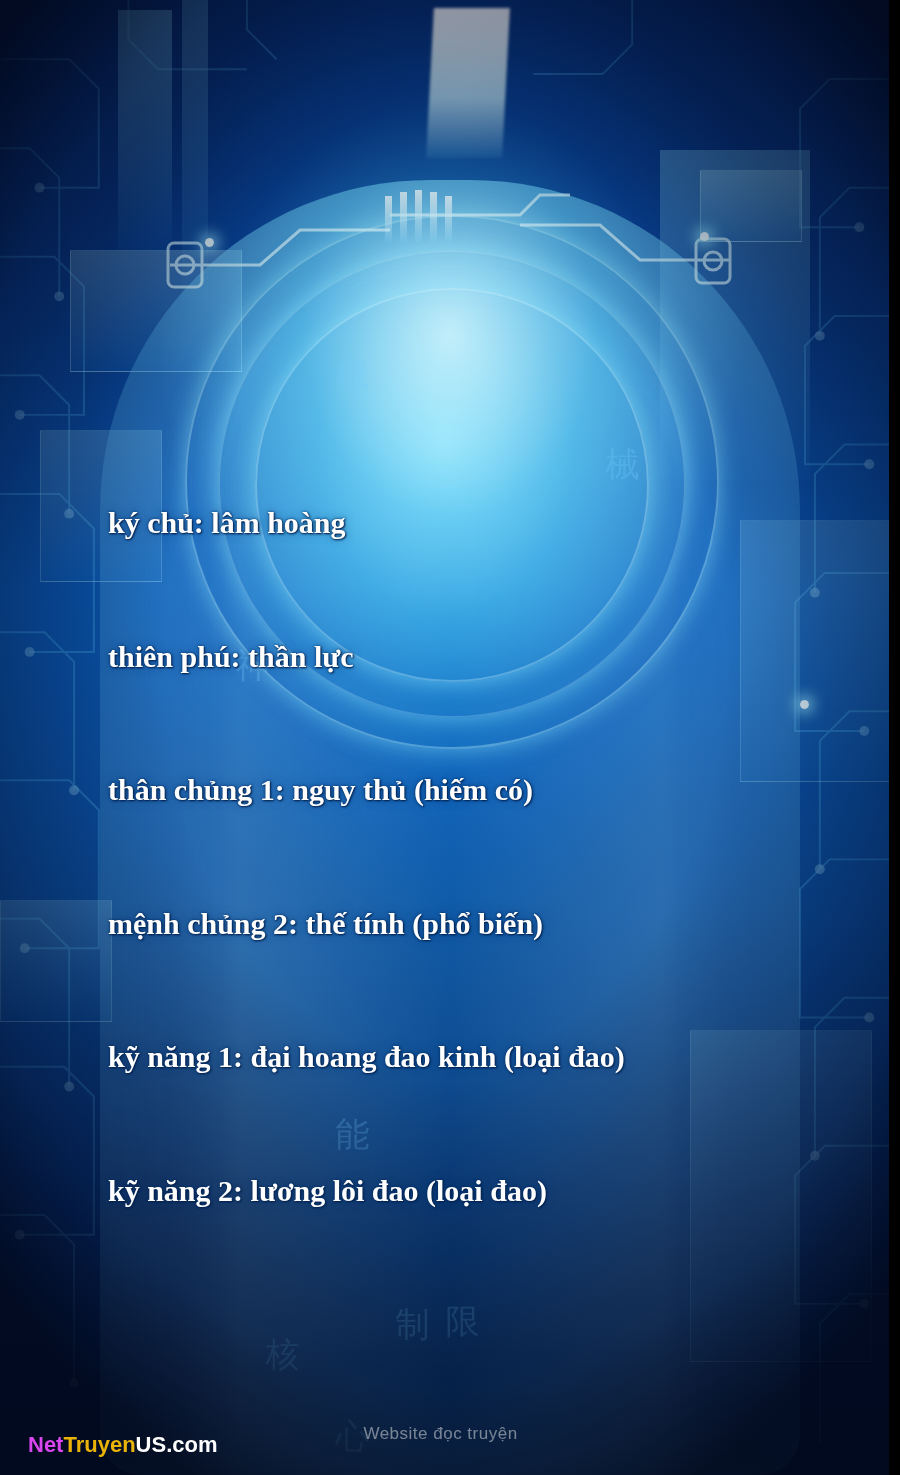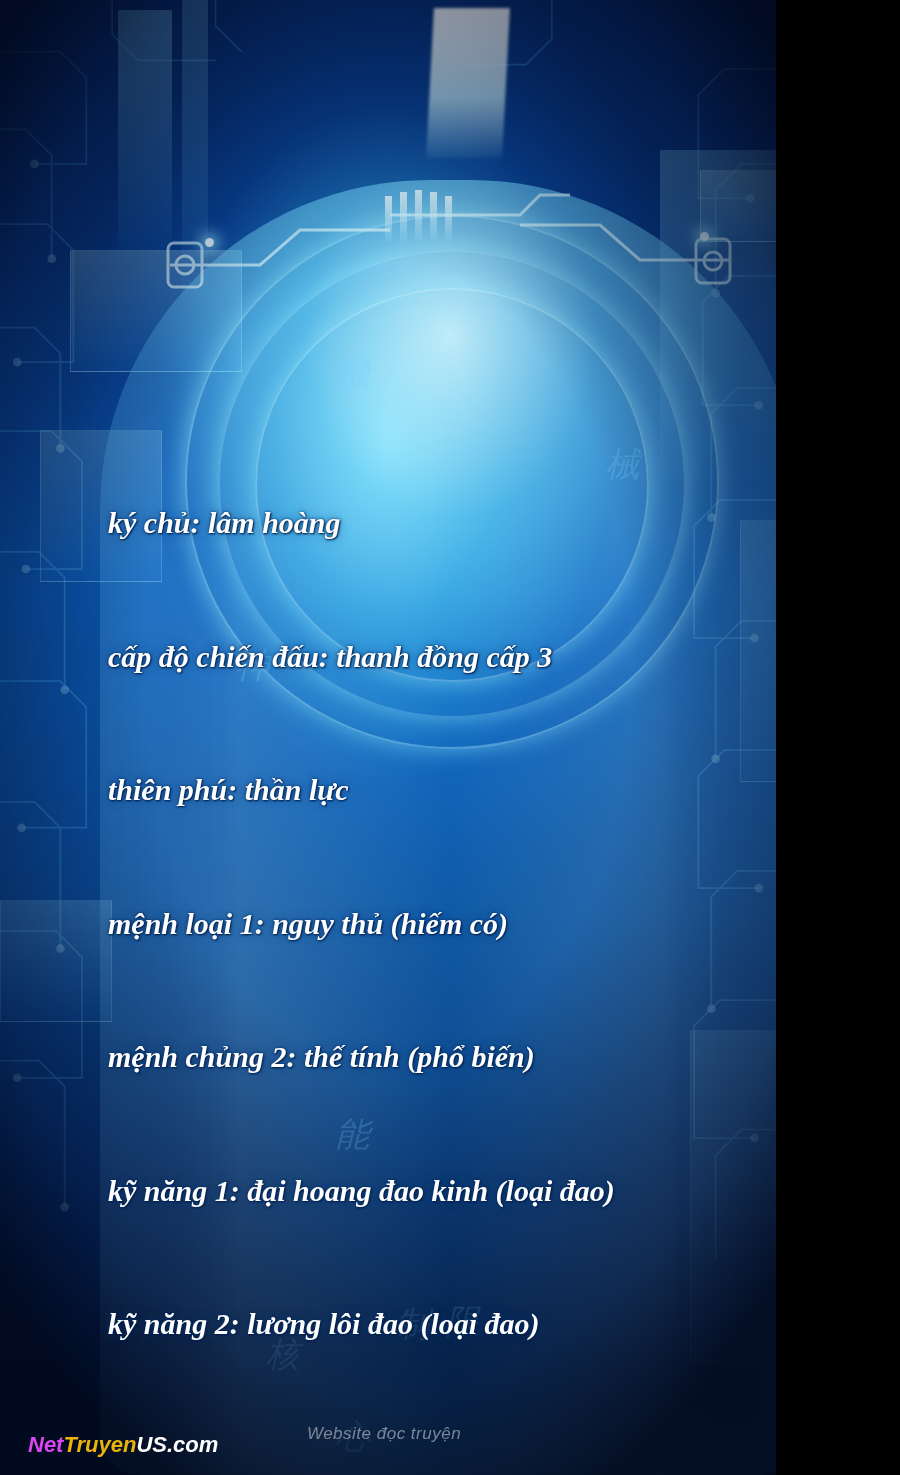--- a/index.html
+++ b/index.html
@@ -8,25 +8,24 @@
     background: #000;
   }
   body {
     width: 900px;
     height: 1475px;
     overflow: hidden;
     font-family: "Liberation Serif", serif;
   }
   #page {
     position: relative;
-    width: 776px;
+    width: 889px;
     height: 1475px;
     overflow: hidden;
     background: #031b3c;
-    font-style: italic;
   }
 
   
   .bg-base {
     position: absolute;
     inset: 0;
     background:
       radial-gradient(ellipse 52% 42% at 50% 30%, rgba(150,235,255,0.92) 0%, rgba(60,190,245,0.55) 28%, rgba(10,90,190,0.35) 55%, rgba(3,22,62,0.05) 80%),
       linear-gradient(180deg, #052a6b 0%, #073a88 18%, #0a59b4 40%, #0b4fa0 62%, #063377 82%, #03204e 100%);
   }
@@ -254,23 +253,22 @@
   <div class="kanji" style="left:330px;top:1090px;">能</div>
   <div class="kanji" style="left:390px;top:1280px;">制</div>
   <div class="kanji" style="left:440px;top:1280px;">限</div>
   <div class="kanji" style="left:260px;top:1310px;">核</div>
   <div class="kanji" style="left:330px;top:1390px;">心</div>
 
   <div class="bg-vignette"></div>
 
   <div class="status">
     <span class="line">ký chủ: lâm hoàng</span>
-    <span class="line">cấp độ chiến đấu: thanh đồng cấp 3</span>
     <span class="line">thiên phú: thần lực</span>
-    <span class="line">mệnh loại 1: nguy thủ (hiếm có)</span>
+    <span class="line">thân chủng 1: nguy thủ (hiếm có)</span>
     <span class="line">mệnh chủng 2: thế tính (phổ biến)</span>
     <span class="line">kỹ năng 1: đại hoang đao kinh (loại đao)</span>
     <span class="line">kỹ năng 2: lương lôi đao (loại đao)</span>
     
     
     
     
     
     
     

